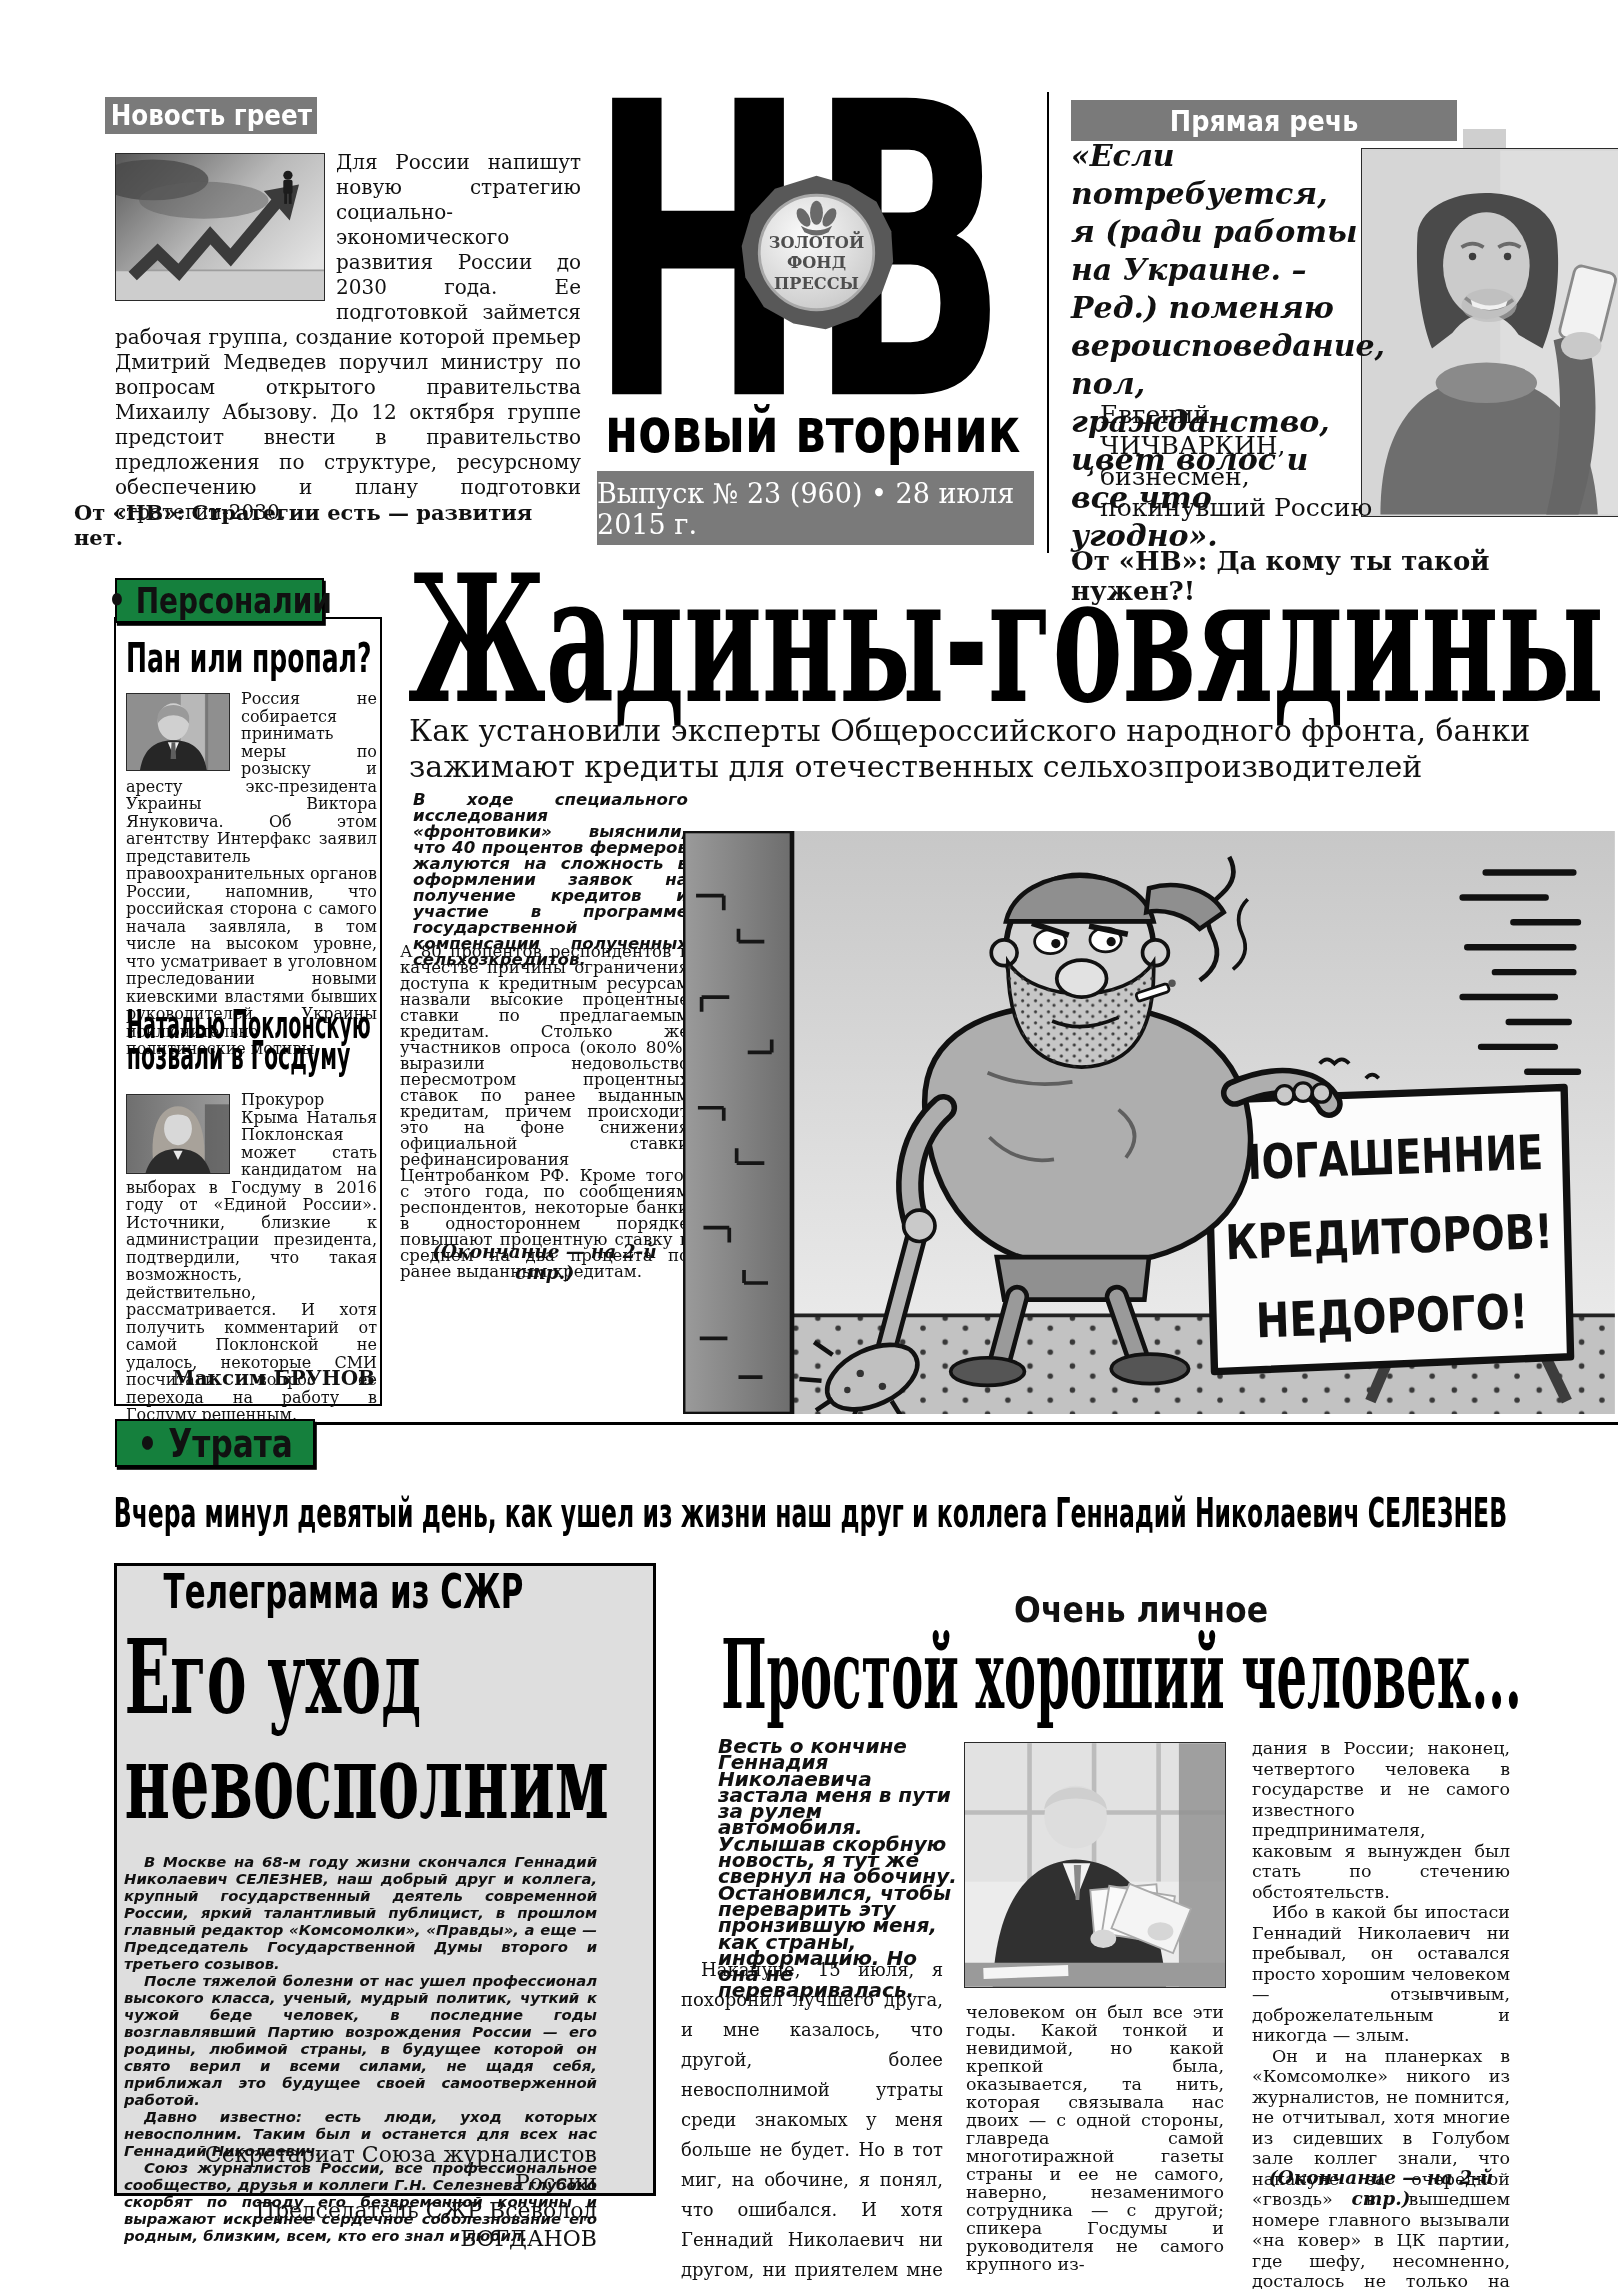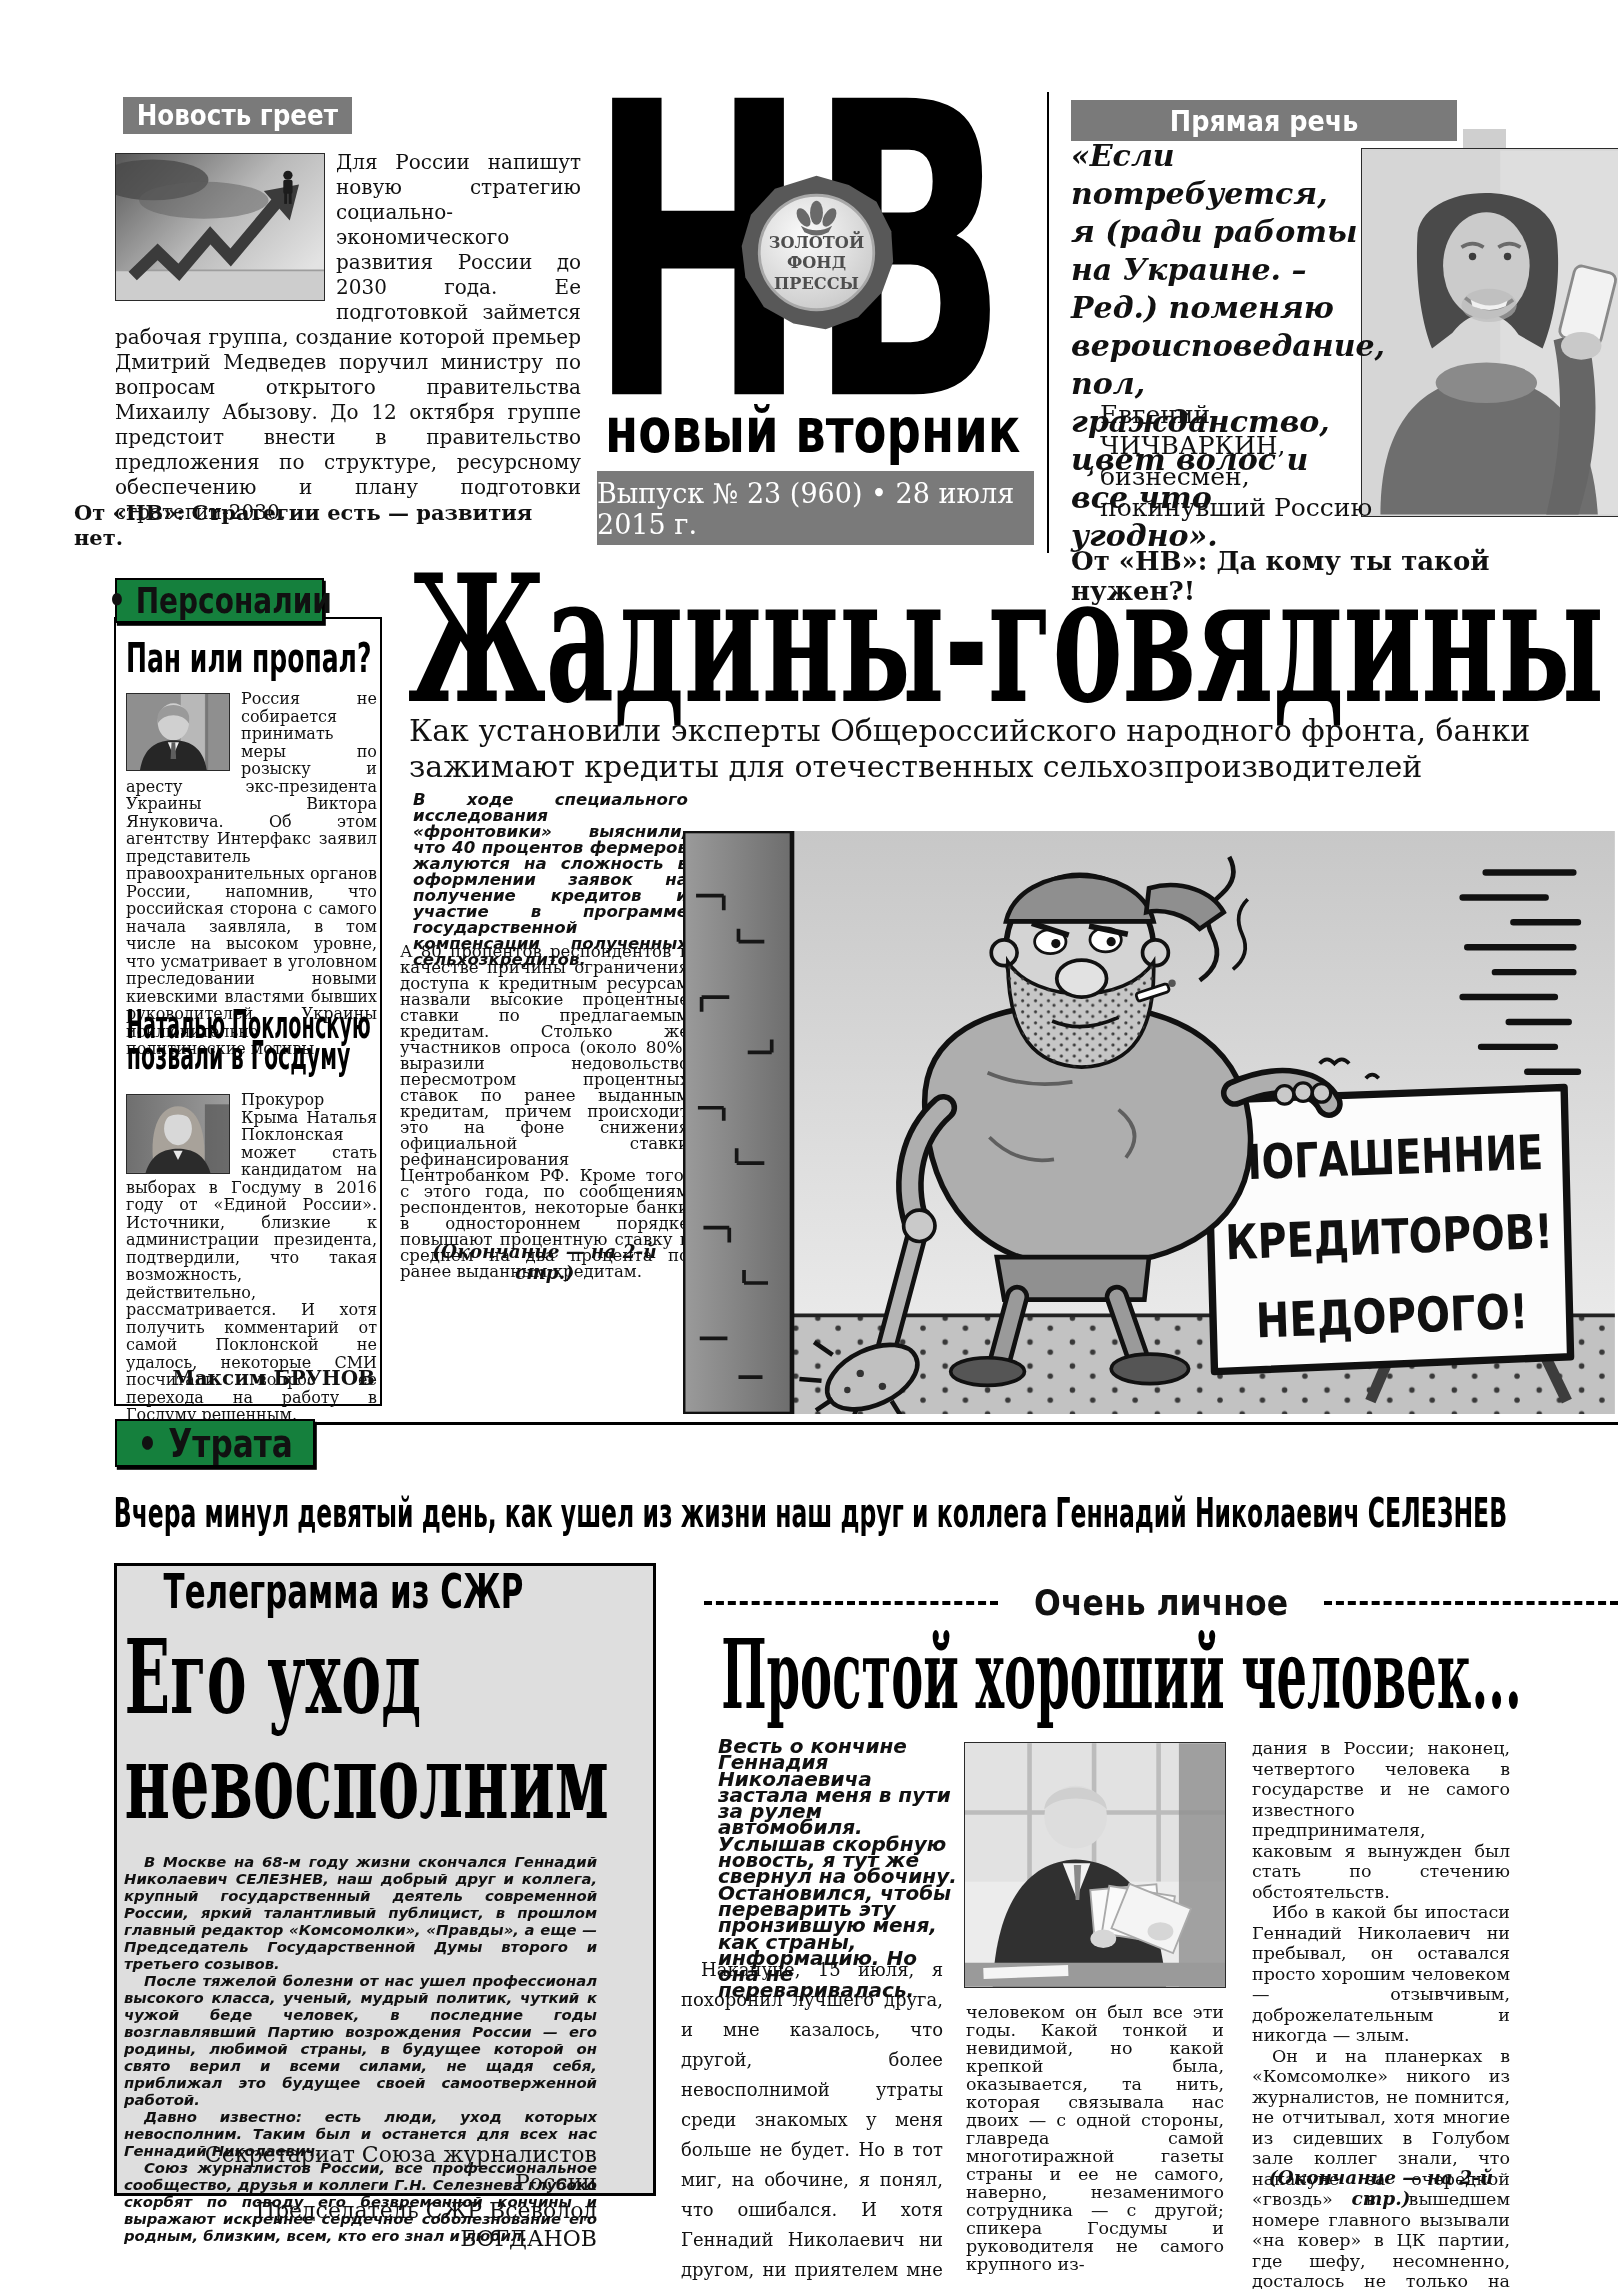--- a/index.html
+++ b/index.html
@@ -22,21 +22,21 @@
   .ind{text-indent:20px;}
   .cont{font-family:"DejaVu Serif",serif;font-weight:bold;font-style:italic;text-align:center;}
   .box{border:2.8px solid #000;background:#fff;}
   .sig{font-family:"DejaVu Serif",serif;text-align:right;}
 </style>
 </head>
 <body>
 
 <div id="page">
 
-  <div class="abs bar" style="left:123px;top:97px;width:229px;height:37px;font-size:28px;justify-content:center;">
+  <div class="abs bar" style="left:105px;top:97px;width:212px;height:37px;font-size:28px;justify-content:center;">
     <span>Новость греет</span>
   </div>
 
   <div class="abs serif" style="left:115px;top:150px;width:466px;font-size:20px;line-height:25px;">
     <div class="ph ph-f" style="width:208px;height:146px;">
       <svg width="208" height="146" viewBox="0 0 225 158">
         <defs>
           <linearGradient id="sky" x1="0" y1="0" x2="1" y2="0.7">
             <stop offset="0" stop-color="#565656"></stop>
               <stop offset="0.55" stop-color="#b9b9b9"></stop>
@@ -337,21 +337,21 @@
     <p class="ind">После тяжелой болезни от нас ушел профессионал высокого класса, ученый, мудрый политик, чуткий к чужой беде человек, в последние годы возглавлявший Партию возрождения России — его родины, любимой страны, в будущее которой он свято верил и всеми силами, не щадя себя, приближал это будущее своей самоотверженной работой.</p>
     <p class="ind">Давно известно: есть люди, уход которых невосполним. Таким был и останется для всех нас Геннадий Николаевич.</p>
     <p class="ind">Союз журналистов России, все профессиональное сообщество, друзья и коллеги Г.Н. Селезнева глубоко скорбят по поводу его безвременной кончины и выражают искреннее сердечное соболезнование его родным, близким, всем, кто его знал и любил.</p>
   </div>
 
   <div class="abs sig" style="left:124px;top:2141px;width:473px;font-size:22px;line-height:28px;">
     <div>Секретариат Союза журналистов России</div>
     <div>Председатель СЖР Всеволод БОГДАНОВ</div>
   </div>
 
-  <div class="abs" style="left:704px;top:1586px;width:914px;height:33px;display:flex;align-items:center;">
+  <div class="abs" style="left:684px;top:1586px;width:914px;height:33px;display:flex;align-items:center;flex-direction:column;">
     <div style="flex:1;border-top:4.6px dashed #000;"></div>
     <div style="padding:0 22px;font-family:'DejaVu Sans',sans-serif;font-weight:bold;font-size:35px;white-space:nowrap;transform:scaleX(.9);">Очень личное</div>
     <div style="flex:1;border-top:4.6px dashed #000;"></div>
   </div>
 
   <div class="abs" style="left:720px;top:1623px;width:812px;height:92px;">
     <svg width="812" height="92" viewBox="0 0 880 100">
       <text x="0" y="92" font-family="DejaVu Serif, serif" font-weight="bold" font-size="104" fill="#000" textLength="870" lengthAdjust="spacingAndGlyphs">Простой хороший человек...</text>
     </svg>
   </div>

